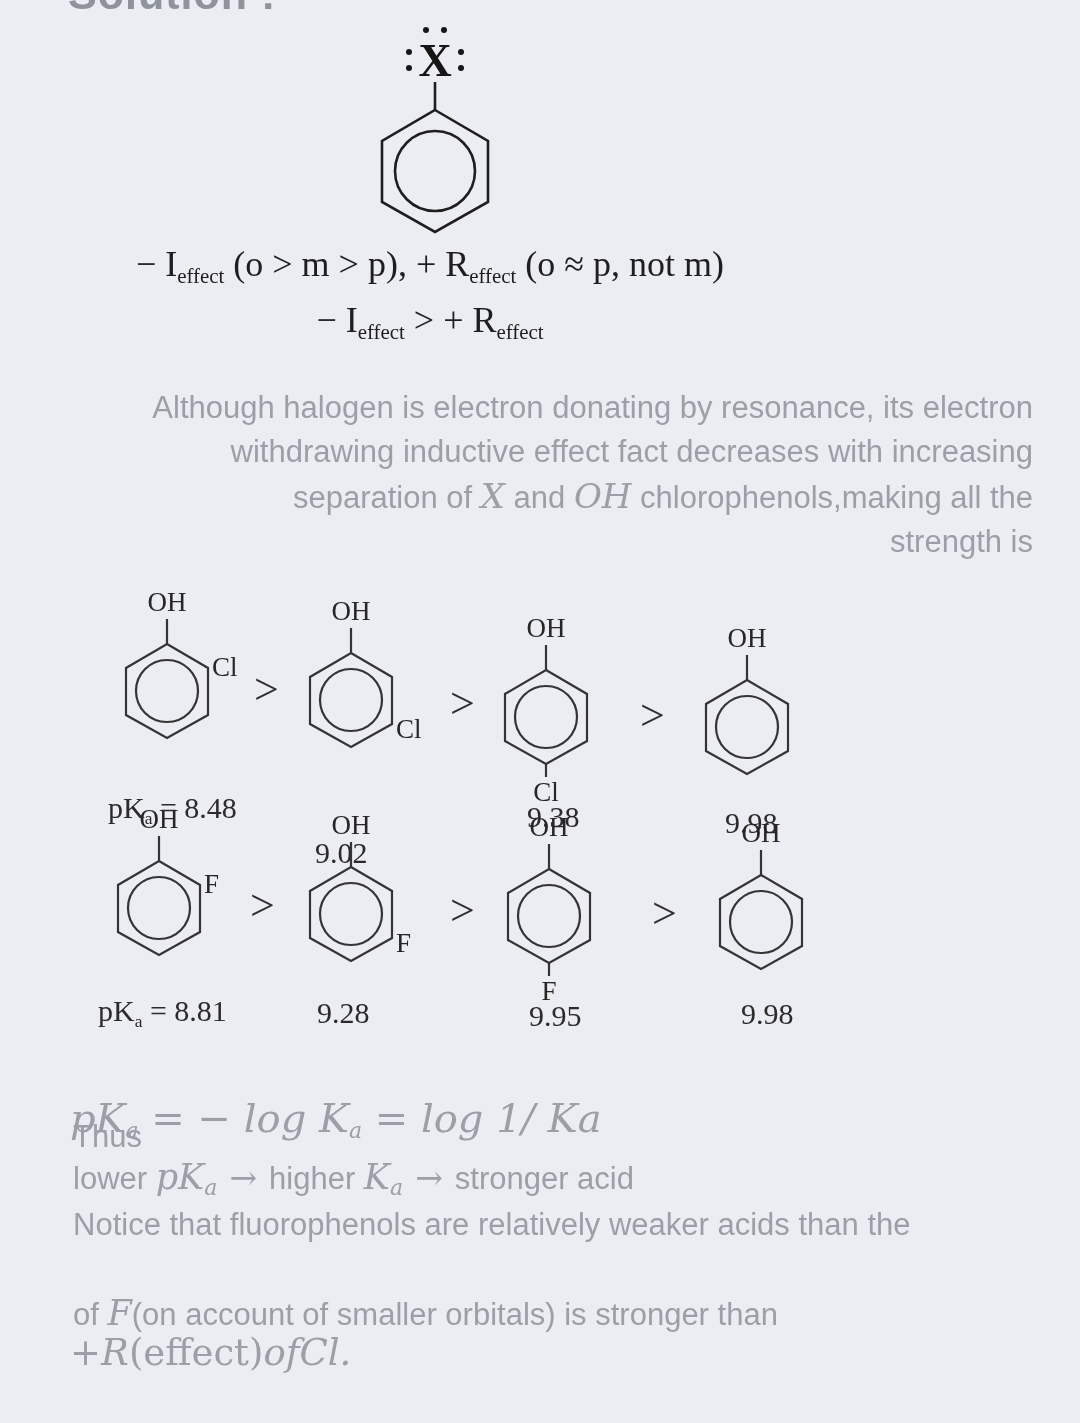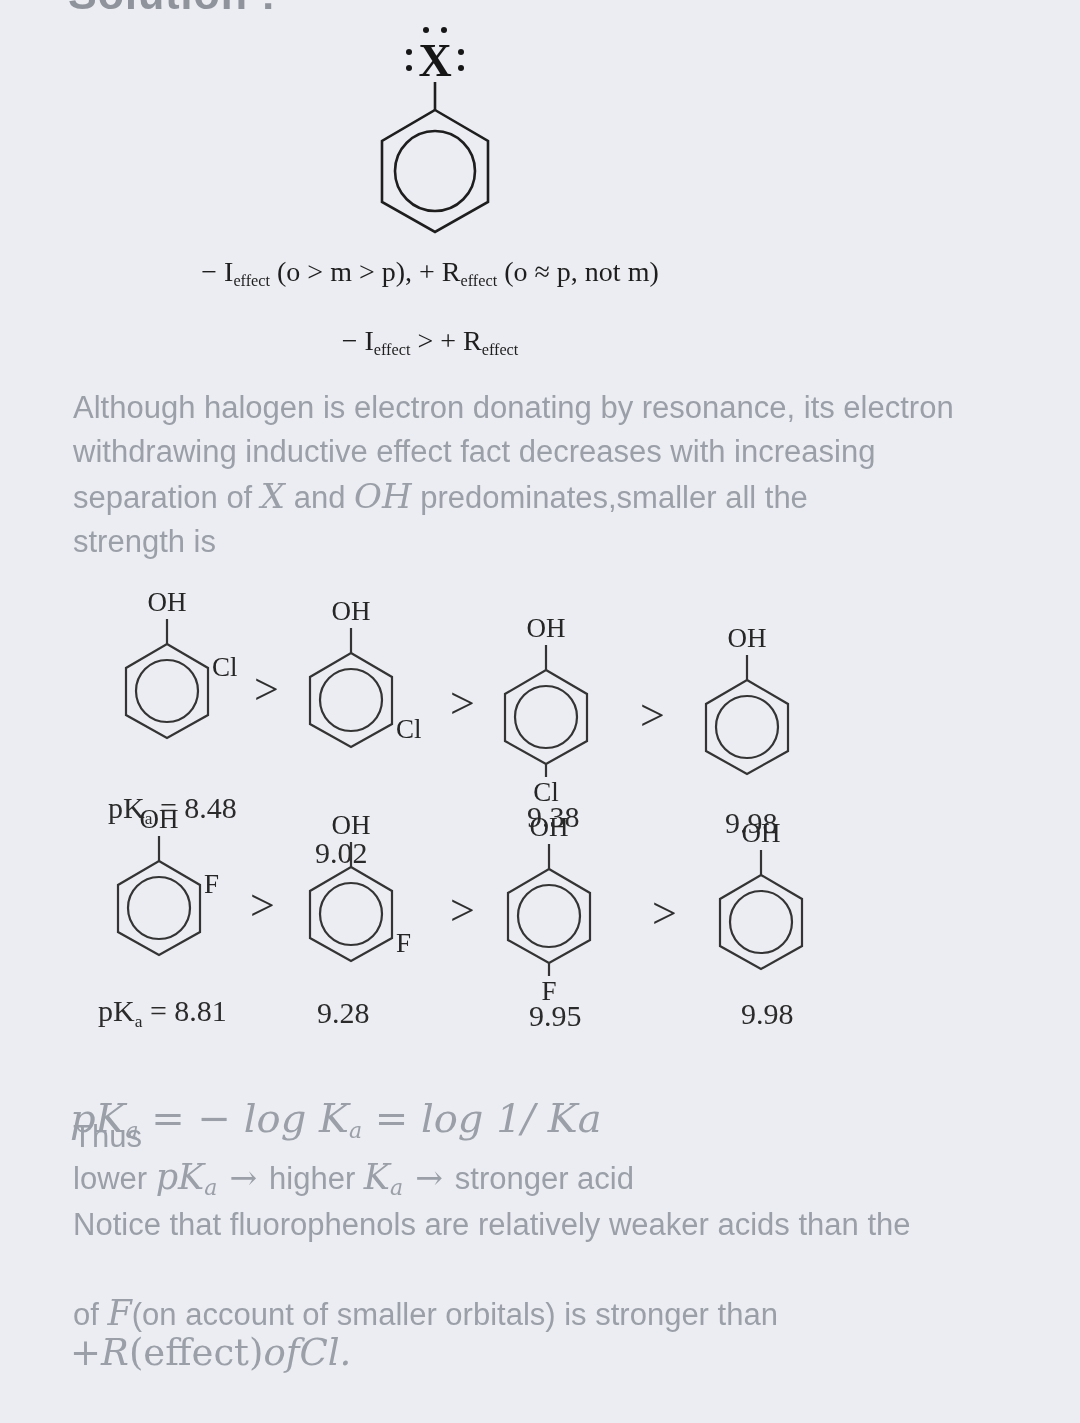--- a/index.html
+++ b/index.html
@@ -7,25 +7,25 @@
   #page{position:relative;width:1080px;height:1423px;background:#ECEDF2;overflow:hidden;
         font-family:"Liberation Sans",sans-serif;}
   .abs{position:absolute;}
 
   
   .solution-title{left:68px;top:-27px;font-size:43px;line-height:43px;font-weight:bold;
                   color:#8F939C;letter-spacing:1px;}
 
   
   .formula-block{left:0;top:242px;width:860px;text-align:center;color:#1E1E1E;
-                 font-family:"Liberation Serif",serif;font-size:28px;line-height:60px;}
+                 font-family:"Liberation Serif",serif;font-size:36px;line-height:44px;}
   .sub{font-size:0.58em;vertical-align:-0.32em;}
 
   
-  .para{font-size:31px;line-height:44px;color:#9A9FA8;}
+  .para{font-size:31px;line-height:44px;color:#9A9FA8;text-align:right;}
   .mathit{font-family:"DejaVu Serif",serif;font-style:italic;font-size:34px;color:#9A9FA8;}
 
   
   .bond{stroke:#343434;stroke-width:2.2;fill:none;}
   .bond-bold{stroke:#1E1E1E;stroke-width:2.6;fill:none;}
   .atom{font-family:"Liberation Serif",serif;font-size:27px;fill:#262626;}
   .x-atom{font-family:"Liberation Serif",serif;font-size:46px;font-weight:600;fill:#161616;}
   .dot{fill:#161616;}
   .gt{font-family:"Liberation Serif",serif;font-size:44px;line-height:1;color:#2E2E2E;}
   .pka{font-family:"Liberation Serif",serif;font-size:30px;line-height:1.1;color:#2B2B2B;}
@@ -59,21 +59,21 @@
   </svg>
 
   <div class="abs formula-block">
     <div><span>− I</span><span class="sub">effect</span><span> (o &gt; m &gt; p), + R</span><span class="sub">effect</span><span> (o ≈ p, not m)</span></div>
     <div><span>− I</span><span class="sub">effect</span><span> &gt; + R</span><span class="sub">effect</span></div>
   </div>
 
   <div class="abs para" style="left:73px;top:386px;width:960px">
     <div>Although halogen is electron donating by resonance, its electron</div>
     <div>withdrawing inductive effect fact decreases with increasing</div>
-    <div><span>separation of </span><span class="mathit">X</span><span> and </span><span class="mathit">OH</span><span> predominates,smaller all the</span></div>
+    <div><span>separation of </span><span class="mathit">X</span><span> and </span><span class="mathit">OH</span><span> chlorophenols,making all the</span></div>
     <div>strength is</div>
   </div>
 
   <svg class="abs" style="left:87px;top:581px" width="170" height="205">
     <text class="atom" x="80" y="30" text-anchor="middle">OH</text>
     <line class="bond" x1="80" y1="38" x2="80" y2="63"></line>
     <polygon class="bond" points="80,63 121,87 121,134 80,157 39,134 39,87"></polygon>
     <circle class="bond" cx="80" cy="110" r="31"></circle>
     <text class="atom" x="125" y="95">Cl</text>
   </svg>

